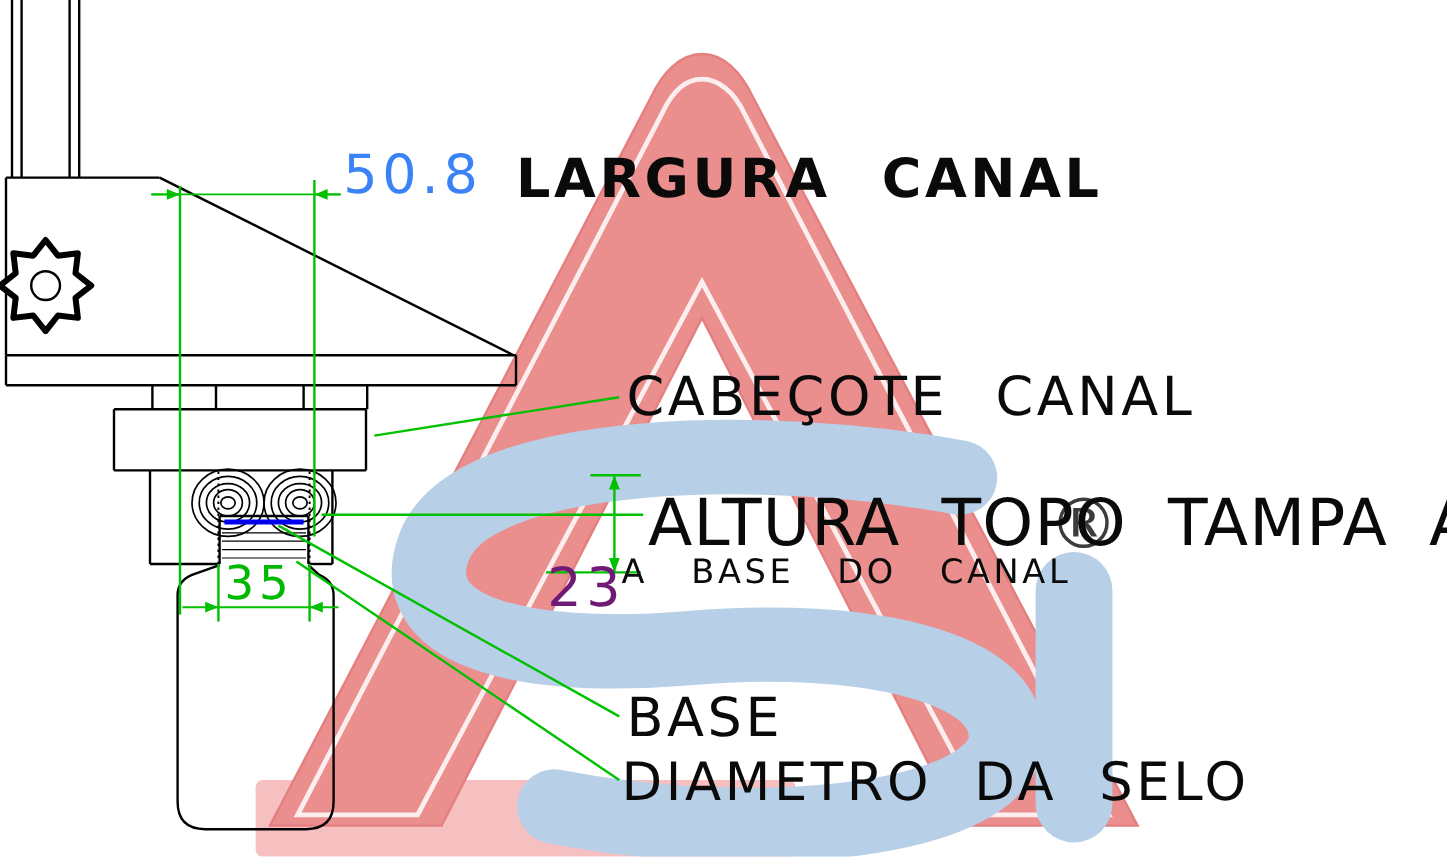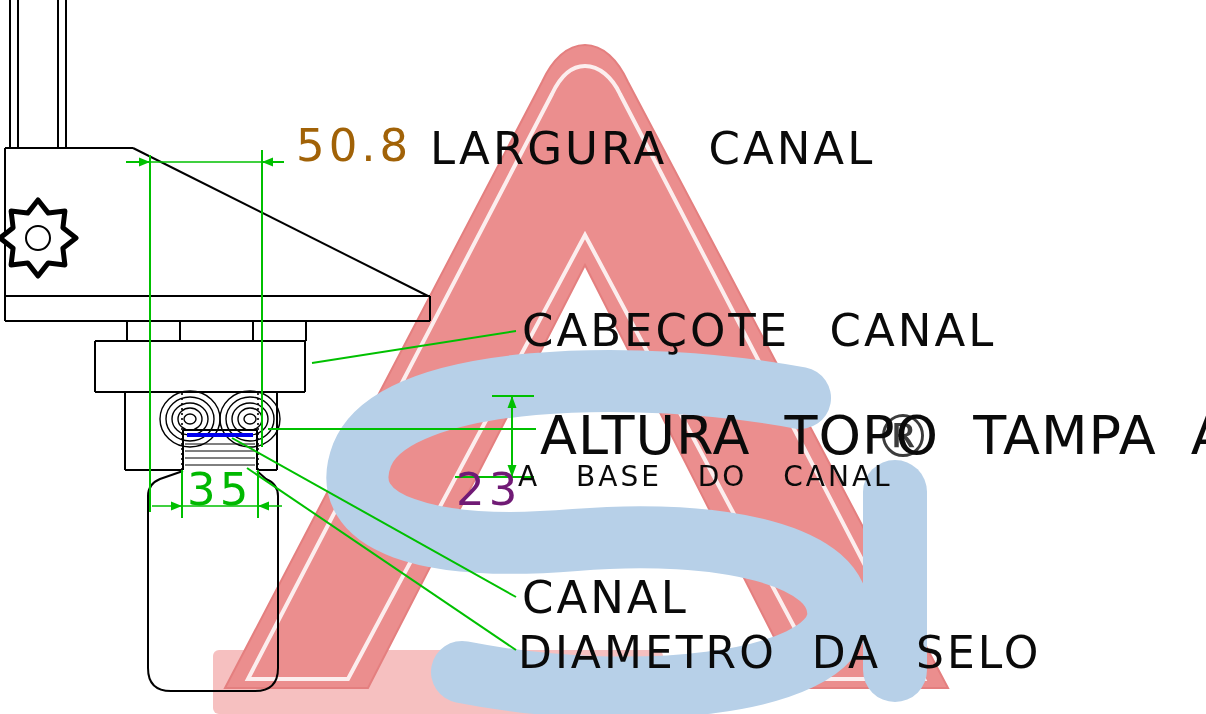--- a/index.html
+++ b/index.html
@@ -13,29 +13,29 @@
   .layer{position:absolute;left:0;top:0;}
   .cad-text{
     position:absolute;
     color:#0a0a0a;
     font-family:"DejaVu Sans", sans-serif;
     letter-spacing:3px;
     white-space:nowrap;
     z-index:3;
     line-height:1;
   }
-  .lbl-largura{left:430px;top:126px;font-size:45px;word-spacing:24px;}
+  .lbl-largura{left:430px;top:126px;font-size:45px;word-spacing:24px;font-weight:bold;}
   .lbl-cabecote{left:522px;top:308px;font-size:45px;word-spacing:22px;}
   .lbl-altura1{left:540px;top:399px;font-size:54px;letter-spacing:1px;word-spacing:16px;margin-top:10px;}
   .lbl-altura2{left:518px;top:463px;font-size:28px;word-spacing:24px;text-align:center;}
   .lbl-selo{left:522px;top:575px;font-size:45px;}
   .lbl-diametro{left:518px;top:631px;font-size:44px;word-spacing:18px;}
   .dim-text{position:absolute;z-index:3;font-family:"DejaVu Sans", sans-serif;white-space:nowrap;line-height:1;}
-  .dim-508{left:296px;top:123px;font-size:45px;letter-spacing:4px;color:#a16207;}
-  .dim-35{left:187px;top:467px;font-size:45px;letter-spacing:4px;color:#00b800;}
+  .dim-508{left:286px;top:123px;font-size:45px;letter-spacing:4px;color:#3b82f6;}
+  .dim-35{left:187px;top:467px;font-size:39px;letter-spacing:4px;color:#00b800;}
   .dim-23{left:456px;top:467px;font-size:45px;letter-spacing:4px;color:#701a75;}
   .reg-mark{
     position:absolute;left:874px;top:408px;
     font-size:58px;color:#3c3c3c;z-index:2;line-height:1;
   }
 </style>
 </head>
 <body>
 
 <div class="canvas">
@@ -180,16 +180,16 @@
   <span class="cad-text lbl-cabecote">CABEÇOTE CANAL</span>
 
   <span class="cad-text lbl-altura1">ALTURA TOPO TAMPA ATÉ</span>
 
   <span class="cad-text lbl-altura2">A BASE DO CANAL</span>
 
   <span class="dim-text dim-35">35</span>
 
   <span class="dim-text dim-23">23</span>
 
-  <span class="cad-text lbl-selo">CANAL</span>
+  <span class="cad-text lbl-selo">BASE</span>
 
   <span class="cad-text lbl-diametro">DIAMETRO DA SELO</span>
 </div>
 
 </body></html>

